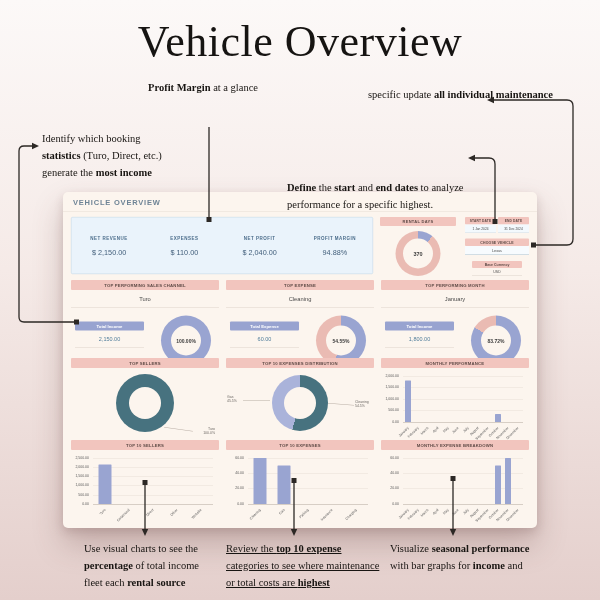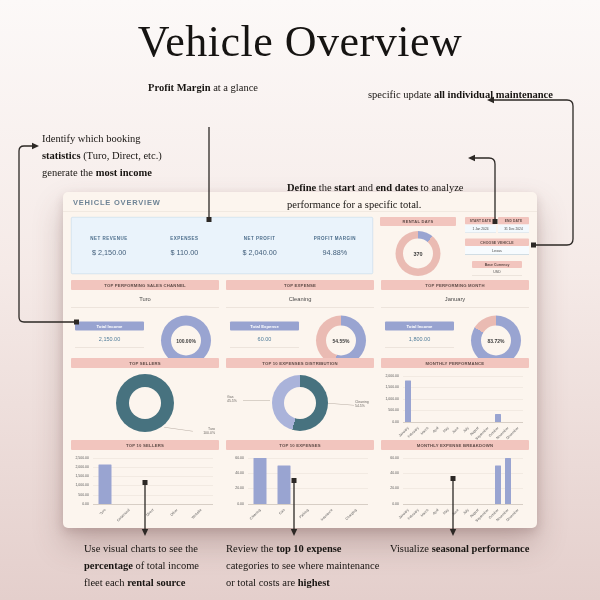--- a/index.html
+++ b/index.html
@@ -72,34 +72,35 @@
       <div class="ann" style="left: 368px; top: 86px;">
         <div class="ln"><span>specific update </span><b>all individual maintenance</b></div>
       </div>
       <div class="ann" style="left: 42px; top: 130px;">
         <div class="ln"><span>Identify which booking</span></div>
         <div class="ln"><b>statistics</b><span> (Turo, Direct, etc.)</span></div>
         <div class="ln"><span>generate the </span><b>most income</b></div>
       </div>
       <div class="ann" style="left: 287px; top: 139px; margin-top: 40px;">
         <div class="ln"><b>Define</b><span> the </span><b>start</b><span> and </span><b>end dates</b><span> to analyze</span></div>
-        <div class="ln"><span>performance for a specific total.</span></div>
+        <div class="ln"><span>performance for a specific highest.</span></div>
       </div>
       <div class="ann" style="left: 84px; top: 540px;">
         <div class="ln"><span>Use visual charts to see the</span></div>
         <div class="ln"><b>percentage</b><span> of total income</span></div>
         <div class="ln"><span>fleet each </span><b>rental source</b></div>
       </div>
-      <div class="ann" style="left: 226px; top: 540px;">
+      <div class="ann" style="left: 226px; top: 540px; text-decoration: underline;">
         <div class="ln"><span>Review the </span><b>top 10 expense</b></div>
         <div class="ln"><span>categories to see where maintenance</span></div>
         <div class="ln"><span>or total costs are </span><b>highest</b></div>
       </div>
       <div class="ann" style="left: 390px; top: 540px;">
         <div class="ln"><span>Visualize </span><b>seasonal performance</b></div>
+        <div class="ln"><span>with bar graphs for </span><b>income</b><span> and</span></div>
       </div>
     </div>
 
   <div class="card">
     <div class="card-inner">
       <div class="dash-title">VEHICLE OVERVIEW</div>
       <div class="dash-rule"></div>
 
       <div class="stats" id="stats">
           <div class="stat">

